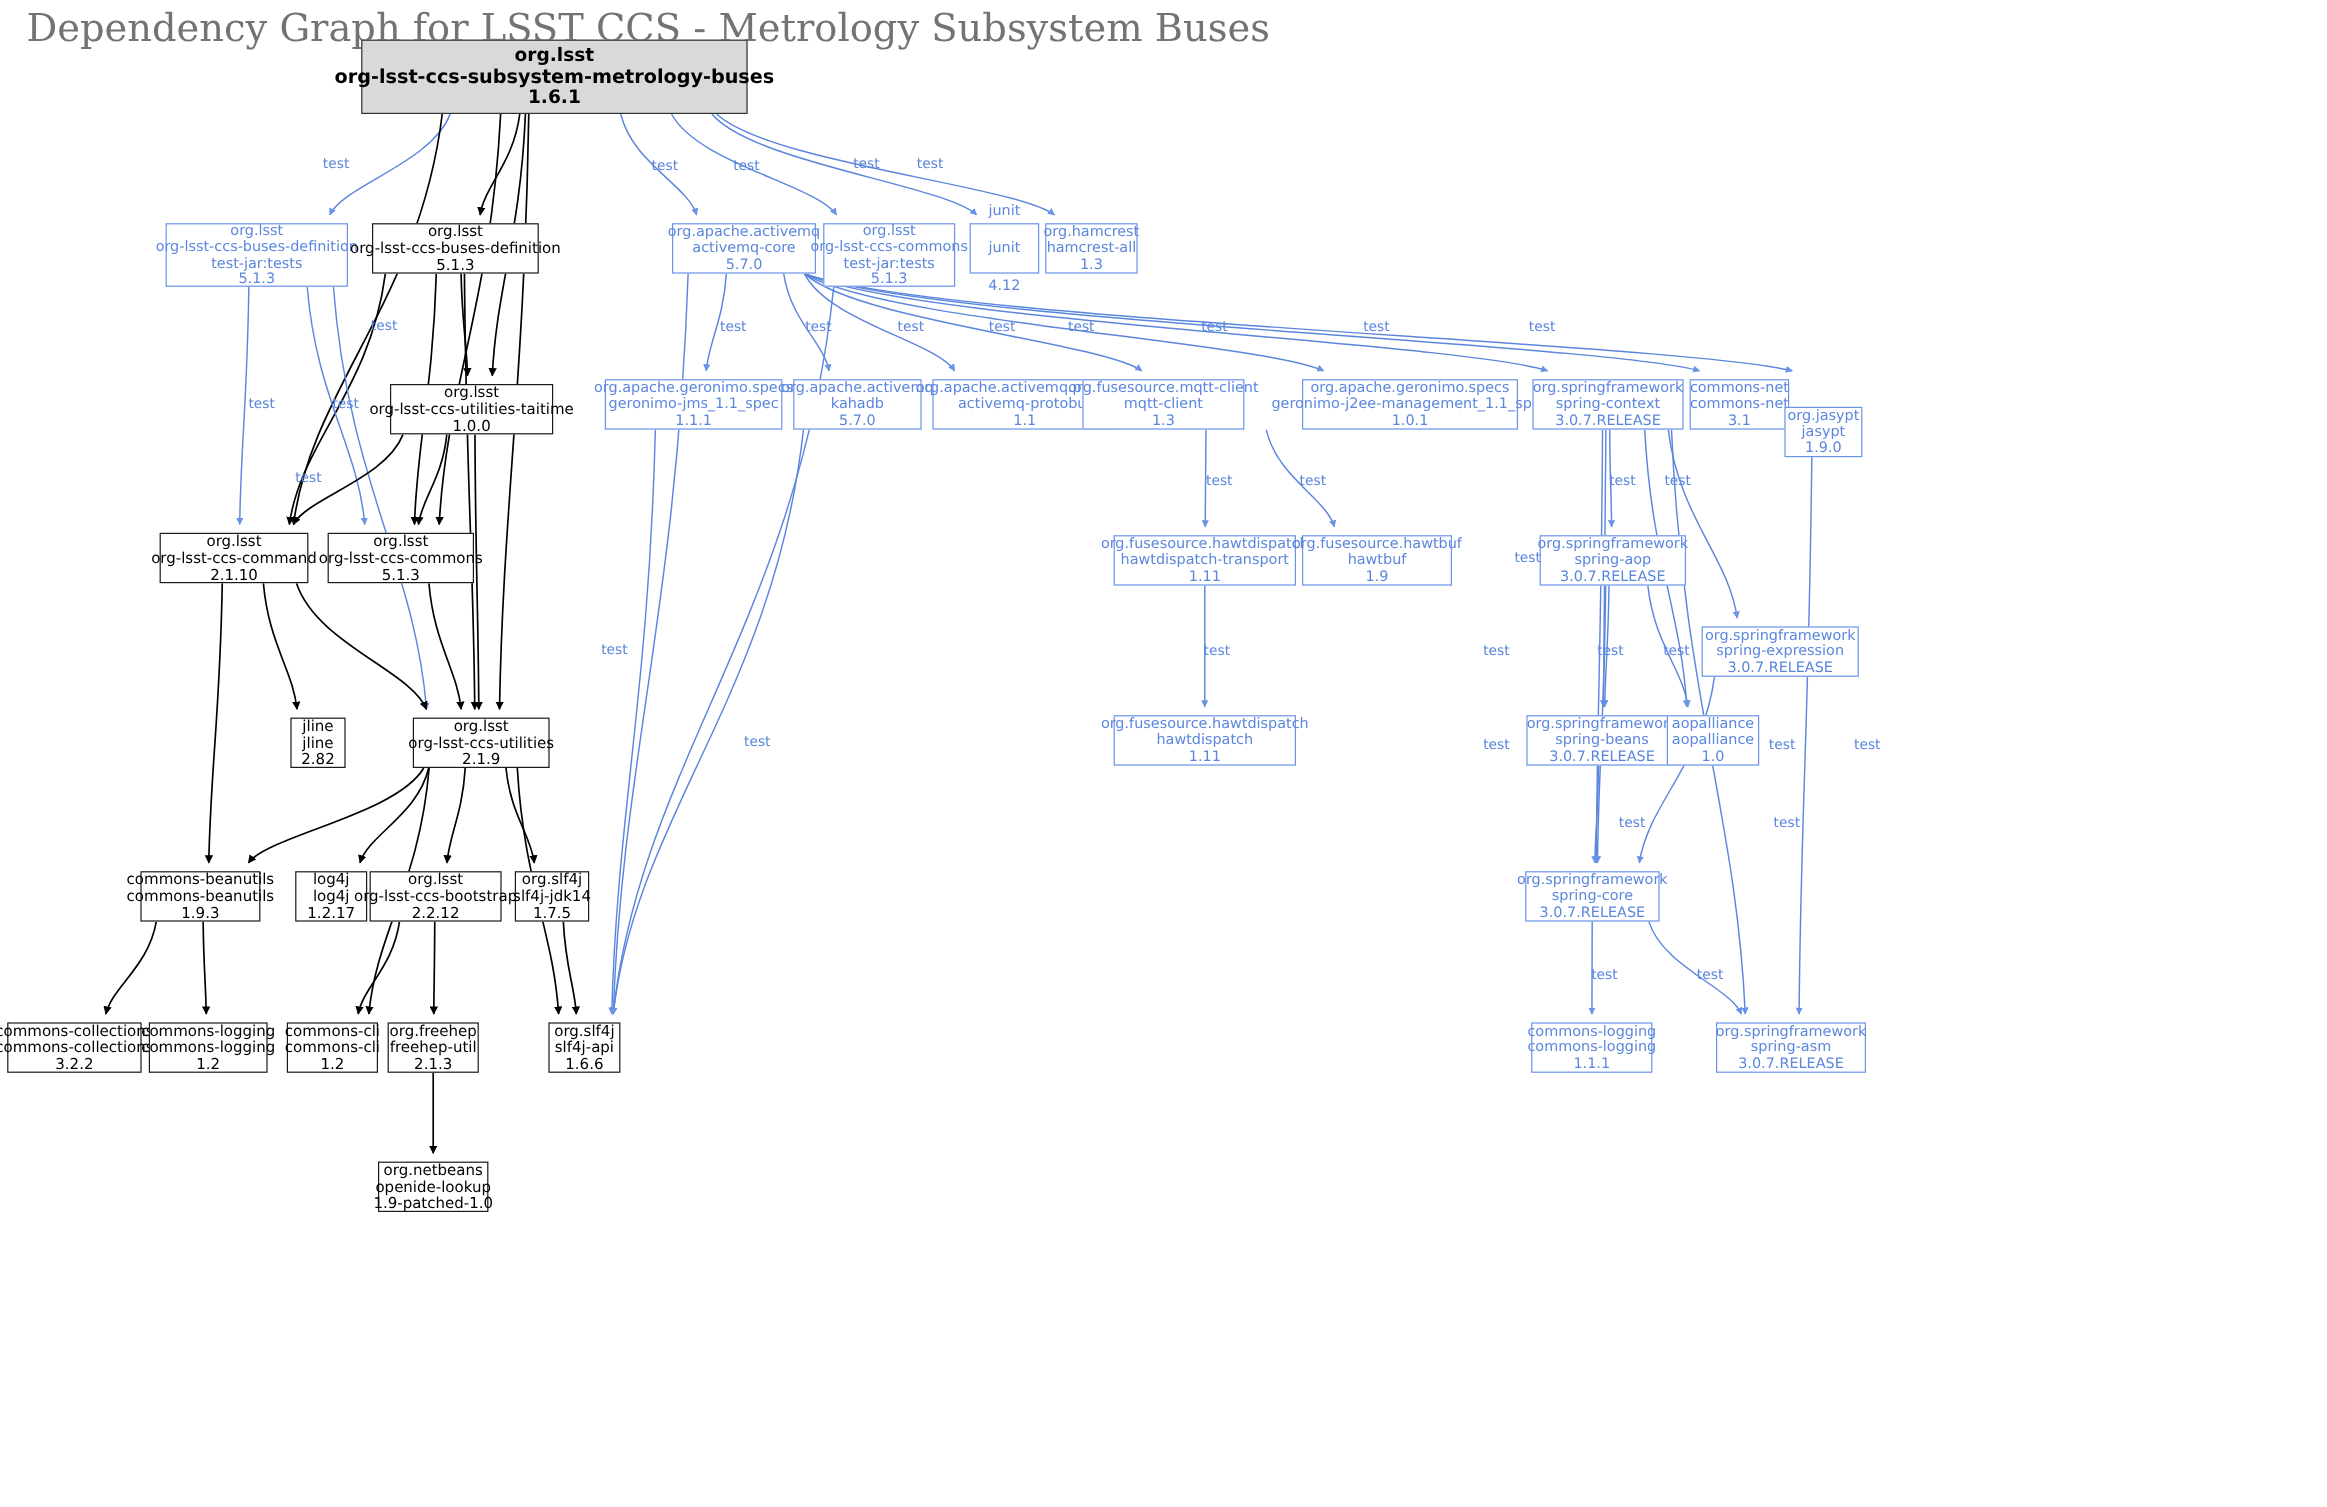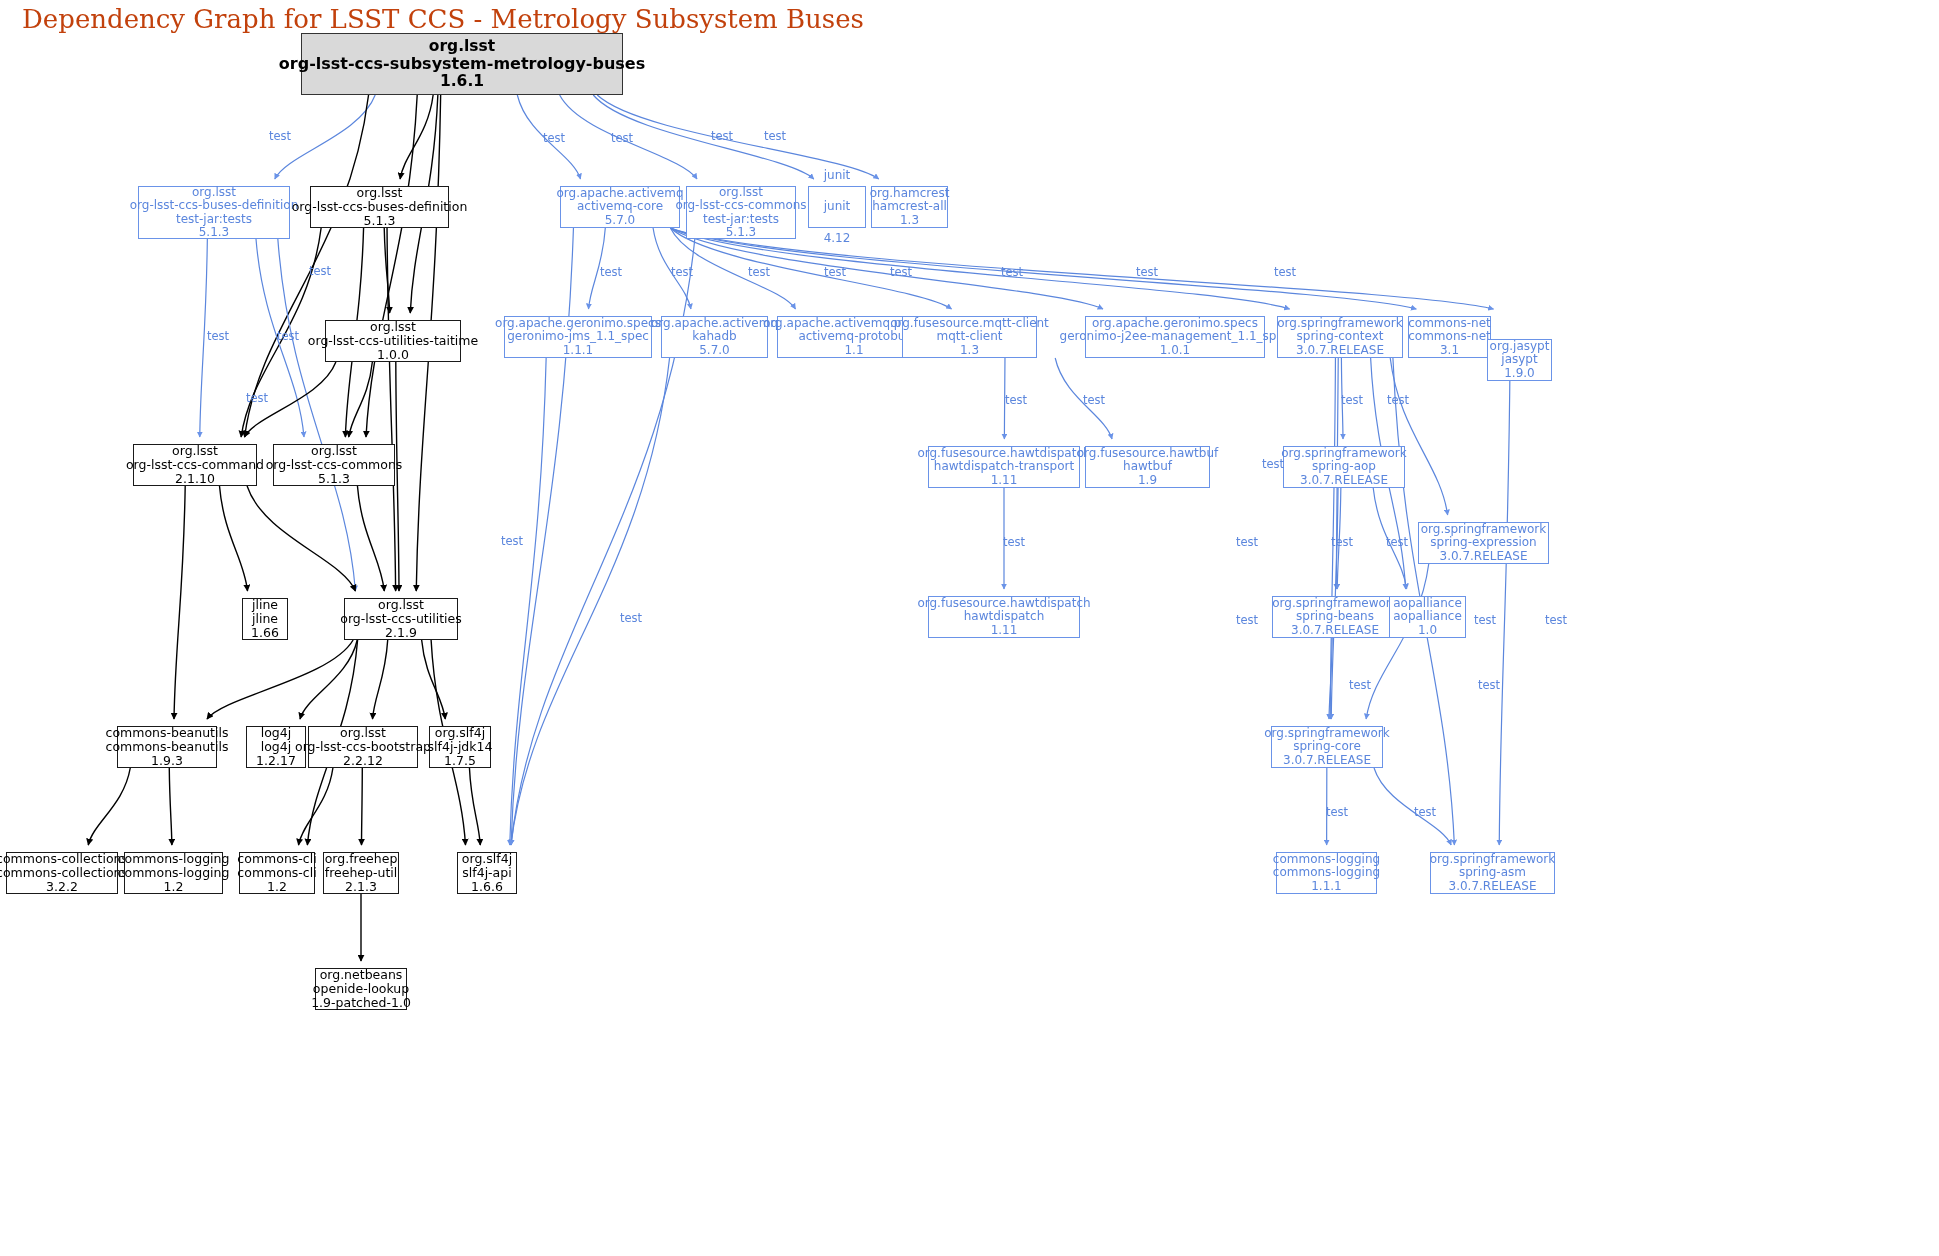--- a/index.html
+++ b/index.html
@@ -2,21 +2,21 @@
 <html><head>
 <meta charset="utf-8">
 <title>Dependency Graph</title>
 <style>
   html,body{margin:0;padding:0;background:#ffffff;}
   body{width:1939px;height:1256px;position:relative;overflow:hidden;
        font-family:"DejaVu Sans","Liberation Sans",sans-serif;}
   #graph-title{
     position:absolute;left:22px;top:4px;
     font-family:"DejaVu Serif","Liberation Serif",serif;
-    font-size:26px;color:#c2410c;white-space:nowrap;
+    font-size:32px;color:#737373;white-space:nowrap;
   }
   #edge-layer{position:absolute;left:0;top:0;width:1939px;height:1256px;}
   #node-layer{position:absolute;left:0;top:0;width:1939px;height:1256px;padding-left:36px;}
   .node{
     position:absolute;box-sizing:border-box;
     display:flex;flex-direction:column;align-items:center;justify-content:center;
     text-align:center;white-space:nowrap;line-height:1.12;
     background:#ffffff;
   }
   .node .ln{display:block;}
@@ -243,21 +243,21 @@
       <span class="ln">3.0.7.RELEASE</span>
     </div>
     <div class="node test" style="left: 1389px; top: 596px; width: 77px; height: 42px; text-align: center;">
       <span class="ln">aopalliance</span>
       <span class="ln">aopalliance</span>
       <span class="ln">1.0</span>
     </div>
     <div class="node compile" style="left: 242px; top: 598px; width: 46px; height: 42px;">
       <span class="ln">jline</span>
       <span class="ln">jline</span>
-      <span class="ln">1.66</span>
+      <span class="ln">2.82</span>
     </div>
     <div class="node compile" style="left: 344px; top: 598px; width: 114px; height: 42px;">
       <span class="ln">org.lsst</span>
       <span class="ln">org-lsst-ccs-utilities</span>
       <span class="ln">2.1.9</span>
     </div>
     <div class="node test" style="left: 1271px; top: 726px; width: 112px; height: 42px;">
       <span class="ln">org.springframework</span>
       <span class="ln">spring-core</span>
       <span class="ln">3.0.7.RELEASE</span>

